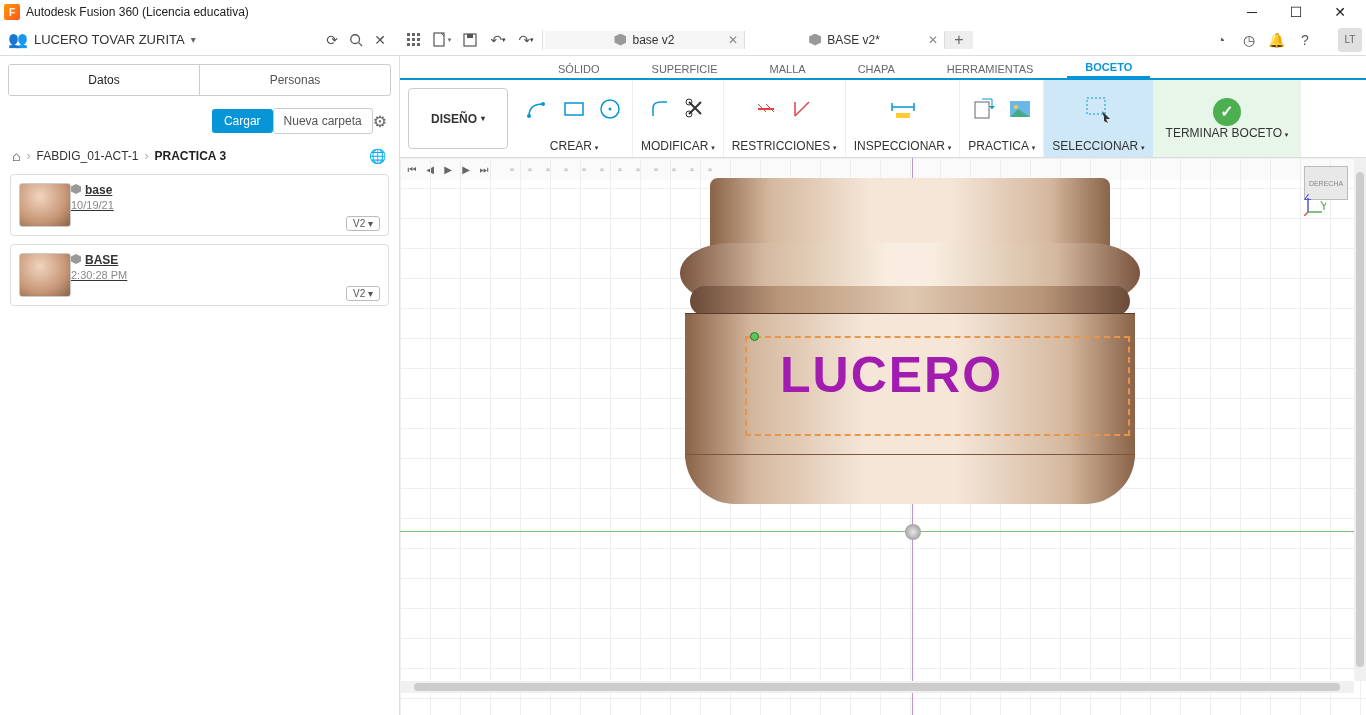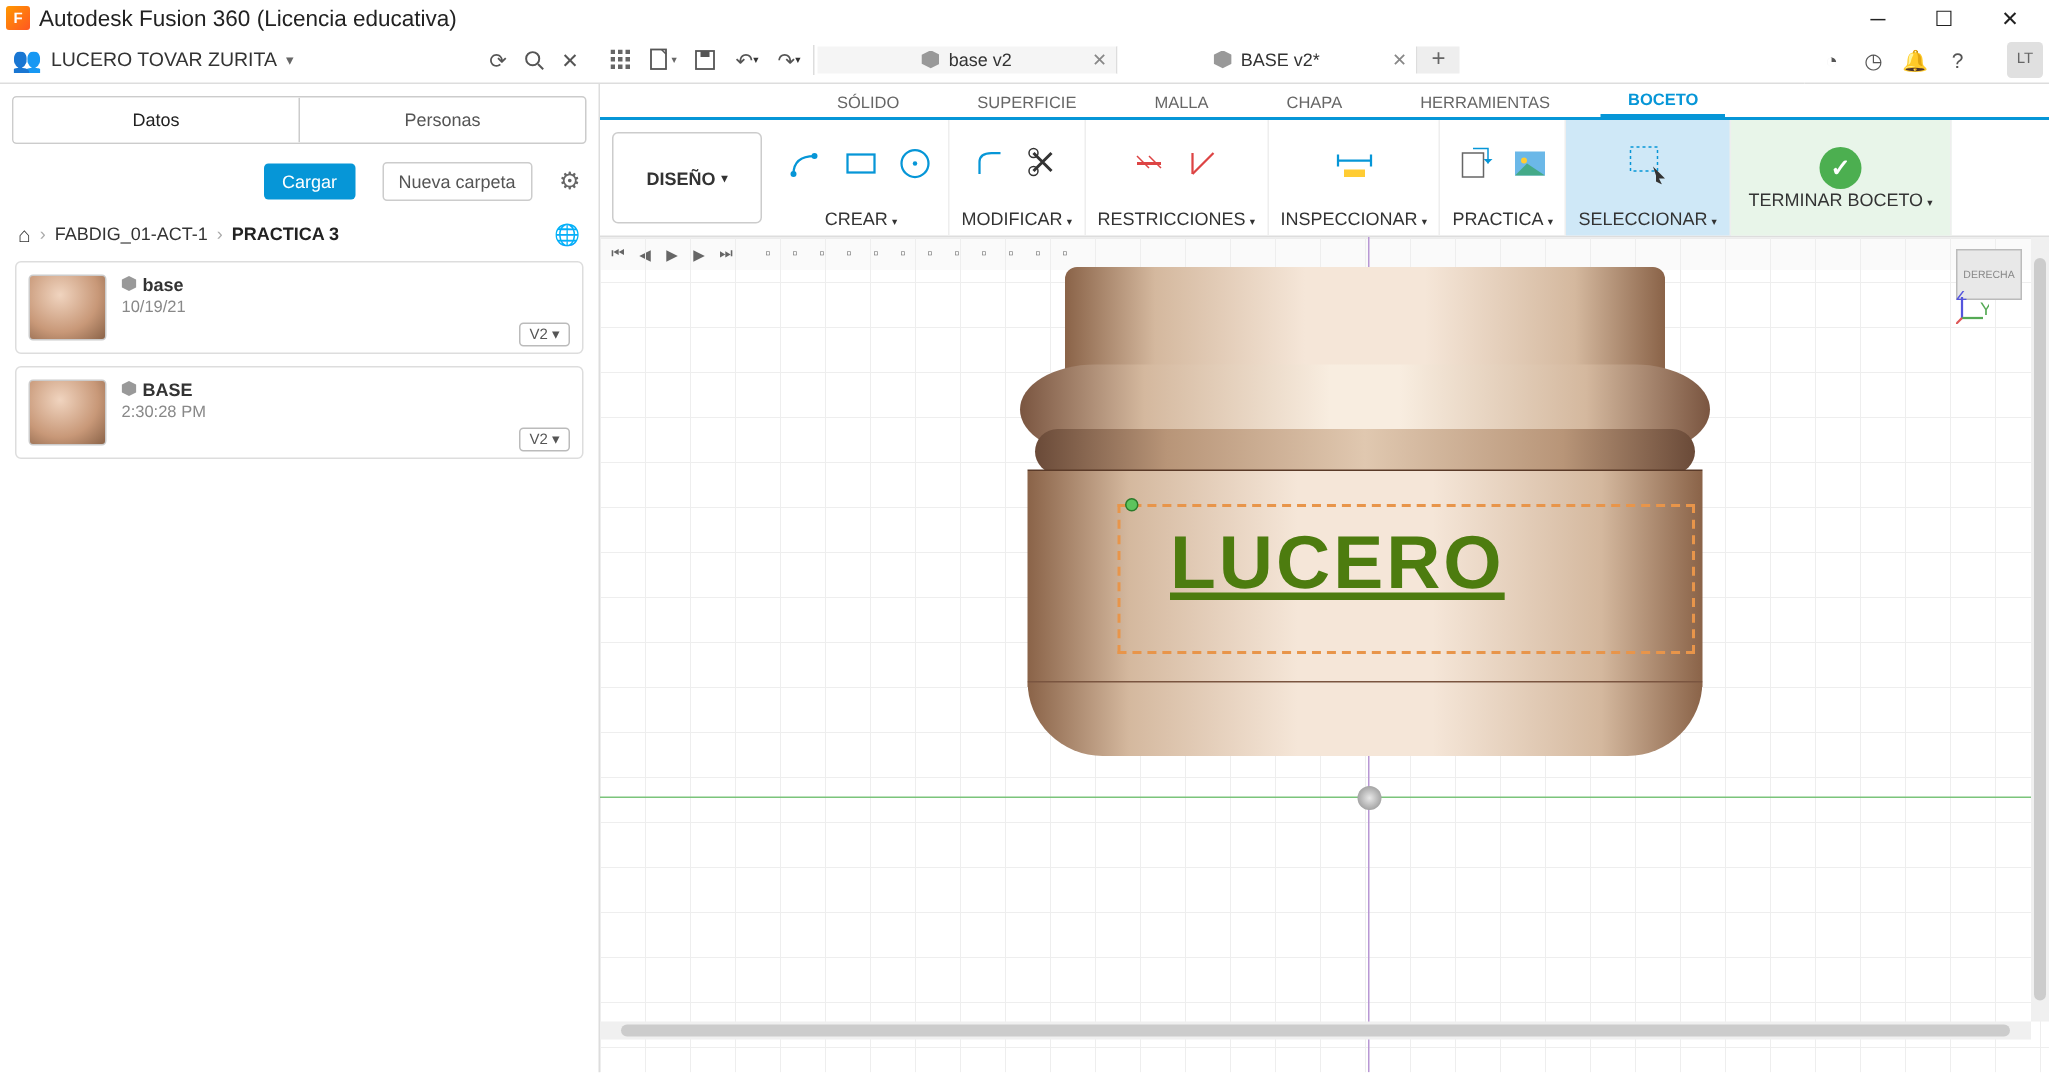--- a/index.html
+++ b/index.html
@@ -1,19 +1,19 @@
 <!DOCTYPE html>
 <html><head>
 <meta charset="utf-8">
 <style>
 *{box-sizing:border-box;margin:0;padding:0;font-family:"Segoe UI",Arial,sans-serif;font-size:12px;color:#333;}
 body{width:1366px;height:715px;overflow:hidden;background:#fff;}
 .titlebar{height:24px;display:flex;align-items:center;padding:0 4px;background:#fff;}
 .titlebar .f-logo{width:16px;height:16px;background:linear-gradient(135deg,#ff9800,#ff5722);border-radius:2px;display:flex;align-items:center;justify-content:center;font-weight:bold;color:#fff;font-size:10px;margin-right:6px;}
-.titlebar .title{flex:1;font-size:15px;color:#222;}
+.titlebar .title{flex:1;font-size:12px;color:#222;}
 .titlebar .winbtn{width:44px;height:24px;display:flex;align-items:center;justify-content:center;font-size:14px;color:#222;}
 .topbar{height:32px;display:flex;align-items:stretch;background:#fff;}
 .leftbar{width:400px;display:flex;align-items:center;border-bottom:1px solid #ddd;padding:0 8px;}
 .leftbar .people-icon{font-size:16px;color:#333;margin-right:6px;}
 .leftbar .username{font-size:13px;color:#333;}
 .leftbar .chev{margin-left:6px;color:#666;font-size:10px;}
 .leftbar .spacer{flex:1;}
 .leftbar .iconbtn{width:24px;height:24px;display:flex;align-items:center;justify-content:center;color:#555;font-size:14px;}
 .qat{flex:1;display:flex;align-items:center;border-bottom:1px solid #ddd;}
 .qat .qbtn{width:28px;height:28px;display:flex;align-items:center;justify-content:center;color:#555;font-size:14px;}
@@ -26,30 +26,30 @@
 .newtab{width:28px;display:flex;align-items:center;justify-content:center;background:#eee;color:#666;font-size:16px;}
 .rightcluster{display:flex;align-items:center;border-bottom:1px solid #ddd;padding:0 4px;}
 .rightcluster .rbtn{width:28px;height:28px;display:flex;align-items:center;justify-content:center;color:#555;font-size:14px;}
 .rightcluster .avatar{width:24px;height:24px;background:#e0e0e0;border-radius:3px;display:flex;align-items:center;justify-content:center;font-size:10px;color:#666;margin-left:19px;}
 .main{display:flex;height:659px;}
 .sidebar{width:400px;background:#fff;border-right:1px solid #ddd;display:flex;flex-direction:column;}
 .side-tabs{display:flex;height:32px;border:1px solid #ccc;margin:8px;border-radius:3px;overflow:hidden;}
 .side-tab{flex:1;display:flex;align-items:center;justify-content:center;font-size:12px;color:#555;border-right:1px solid #ccc;}
 .side-tab:last-child{border-right:none;}
 .side-tab.active{background:#fff;color:#222;}
-.side-actions{display:flex;align-items:center;justify-content:flex-end;padding:4px 12px 8px;gap:18px;}
+.side-actions{display:flex;align-items:center;justify-content:flex-end;padding:4px 12px 8px;gap:0;}
 .btn-primary{background:#0696d7;color:#fff;border:none;padding:5px 12px;border-radius:3px;font-size:12px;}
 .btn-secondary{background:#fff;border:1px solid #ccc;padding:5px 10px;border-radius:3px;font-size:12px;color:#555;}
 .gear{font-size:16px;color:#666;}
 .breadcrumb{display:flex;align-items:center;padding:6px 12px;gap:6px;font-size:12px;color:#666;}
 .breadcrumb .home{font-size:14px;}
 .breadcrumb .crumb.active{color:#222;font-weight:600;}
 .breadcrumb .chev2{color:#aaa;}
 .breadcrumb .globe{margin-left:auto;font-size:14px;color:#888;}
-.filecard{margin:4px 10px;border:1px solid #ddd;border-radius:4px;padding:8px;display:flex;gap:10px;position:relative;}
+.filecard{margin:4px 10px;border:1px solid #ddd;border-radius:4px;padding:8px;display:flex;gap:0;position:relative;text-decoration:underline;}
 .filecard .thumb{width:52px;height:44px;background:radial-gradient(ellipse at 40% 30%,#f0d4bf,#c89878 60%,#8a6348);border-radius:3px;border:1px solid #ccc;}
 .filecard .meta .name{font-weight:600;color:#222;margin-bottom:2px;}
 .filecard .meta .cube2{display:inline-block;width:10px;height:10px;background:#999;margin-right:4px;clip-path:polygon(50% 0,100% 25%,100% 75%,50% 100%,0 75%,0 25%);}
 .filecard .meta .time{font-size:11px;color:#888;}
 .filecard .ver{position:absolute;right:8px;bottom:4px;border:1px solid #bbb;border-radius:3px;padding:1px 6px;font-size:10px;color:#555;}
 .canvas-area{flex:1;position:relative;background:#fff;display:flex;flex-direction:column;}
 .ribbon-tabs{height:22px;display:flex;align-items:flex-end;padding-left:140px;gap:16px;}
 .rtab{padding:3px 18px;font-size:11px;color:#666;}
 .rtab.active{color:#0696d7;border-bottom:2px solid #0696d7;font-weight:600;}
 .ribbon{height:80px;display:flex;align-items:stretch;border-top:2px solid #0696d7;border-bottom:1px solid #ddd;background:#fff;}
@@ -68,21 +68,21 @@
 .hline{position:absolute;left:0;right:0;top:373px;height:1px;background:#7bc47b;}
 .vline{position:absolute;top:0;bottom:0;left:512px;width:1px;background:#b897d4;}
 .model{position:absolute;left:270px;top:0;width:480px;height:350px;}
 .model .top{position:absolute;top:20px;left:40px;right:40px;height:70px;background:linear-gradient(90deg,#8a6348,#d4b89e 15%,#f5e6d8 40%,#f5e6d8 60%,#d4b89e 85%,#8a6348);border-radius:8px 8px 0 0;}
 .model .neck{position:absolute;top:85px;left:10px;right:10px;height:60px;background:linear-gradient(90deg,#7a5540,#d4b89e 18%,#f8ede0 45%,#f8ede0 55%,#d4b89e 82%,#7a5540);border-radius:50px/30px;}
 .model .groove{position:absolute;top:128px;left:20px;right:20px;height:30px;background:linear-gradient(90deg,#6a4a38,#b89578 20%,#e0c8b0 50%,#b89578 80%,#6a4a38);border-radius:20px;}
 .model .body{position:absolute;top:155px;left:15px;right:15px;height:145px;background:linear-gradient(90deg,#8a6348,#d4b89e 15%,#f5e6d8 40%,#f5e6d8 60%,#d4b89e 85%,#8a6348);border-top:1px solid #5a3a28;}
 .model .bottom{position:absolute;top:296px;left:15px;right:15px;height:50px;background:linear-gradient(90deg,#8a6348,#d4b89e 15%,#f5e6d8 40%,#f5e6d8 60%,#d4b89e 85%,#8a6348);border-radius:0 0 50px 50px;border-top:1px solid #7a5540;}
 .sketch-box{position:absolute;top:178px;left:345px;width:385px;height:100px;border:2px dashed #e8954a;}
 .sketch-dot{position:absolute;top:174px;left:350px;width:9px;height:9px;background:#5dc45d;border:1px solid #2a7a2a;border-radius:50%;}
-.engraved{position:absolute;top:188px;left:380px;font-size:50px;font-weight:900;letter-spacing:2px;color:#4d7c0f;font-family:"Impact","Arial Black",sans-serif;text-decoration:underline;}
+.engraved{position:absolute;top:188px;left:380px;font-size:50px;font-weight:900;letter-spacing:2px;color:#a21caf;font-family:"Impact","Arial Black",sans-serif;}
 .axis-marker{position:absolute;top:366px;left:505px;width:16px;height:16px;border-radius:50%;background:radial-gradient(#e8e8e8,#888);}
 .viewcube{position:absolute;top:8px;right:12px;width:50px;height:50px;}
 .viewcube .cube3{width:44px;height:34px;background:#e8e8e8;border:1px solid #bbb;display:flex;align-items:center;justify-content:center;font-size:7px;color:#888;}
 .viewcube .axes{position:absolute;bottom:0;left:0;font-size:8px;}
 .timeline{height:22px;border-top:1px solid #ddd;display:flex;align-items:center;padding:0 4px;gap:2px;background:#fafafa;}
 .timeline .tbtn{width:16px;height:16px;display:flex;align-items:center;justify-content:center;font-size:10px;color:#666;}
 .scroll-h{position:absolute;bottom:22px;left:0;right:12px;height:12px;background:#f0f0f0;}
 .scroll-h .thumb{position:absolute;left:14px;right:14px;top:2px;height:8px;background:#ccc;border-radius:4px;}
 .scroll-v{position:absolute;top:0;right:0;bottom:34px;width:12px;background:#f0f0f0;}
 .scroll-v .thumb{position:absolute;top:14px;bottom:14px;left:2px;width:8px;background:#ccc;border-radius:4px;}

